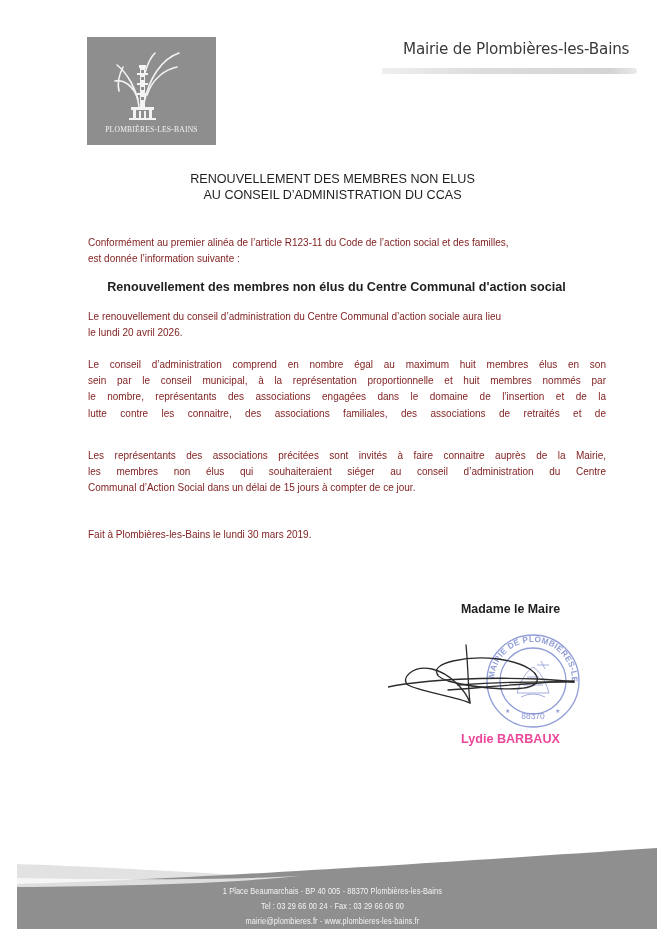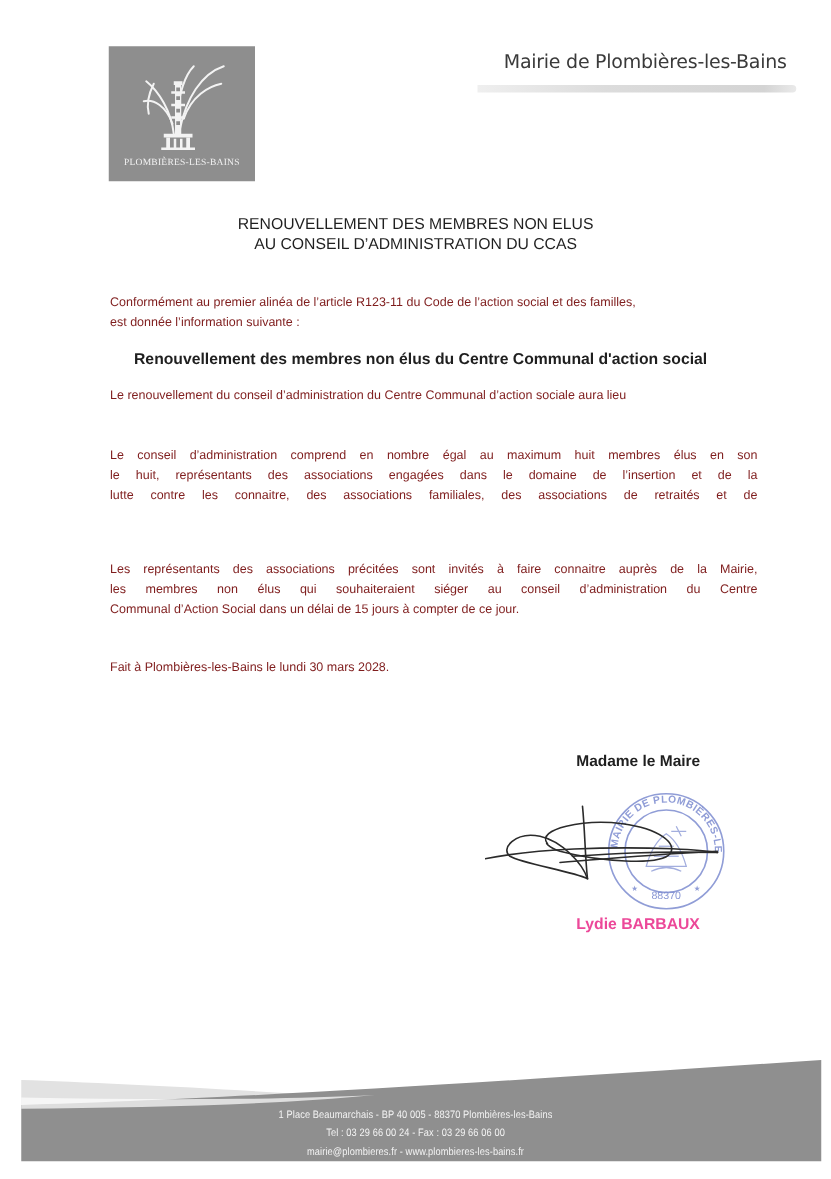--- a/index.html
+++ b/index.html
@@ -18,21 +18,21 @@
     .page {
       position: absolute;
       left: 0; top: 0;
       width: 665px; height: 943px;
       background: #ffffff;
     }
     
     .logo {
       position: absolute;
       left: 87px; top: 37px;
-      width: 117px; height: 108px;
+      width: 129px; height: 108px;
       background: #8e8e8e;
     }
     .logo svg {
       position: absolute;
       left: 0; top: 0;
     }
     .logo-caption {
       position: absolute;
       left: 0; right: 0;
       top: 88px;
@@ -192,36 +192,38 @@
 
   <div class="para" style="top:235px;">
     <span class="line">Conformément au premier alinéa de l’article R123-11 du Code de l’action social et des familles,</span>
     <span class="line">est donnée l’information suivante :</span>
   </div>
 
   <div class="subheading">Renouvellement des membres non élus du Centre Communal d'action social</div>
 
   <div class="para" style="top:309px;">
     <span class="line">Le renouvellement du conseil d’administration du Centre Communal d’action sociale aura lieu</span>
+    <span class="line">le lundi 20 avril 2026.</span>
   </div>
 
   <div class="para justify" style="top:357px; width:518px;">
     <span class="jl">Le conseil d’administration comprend en nombre égal au maximum huit membres élus en son</span>
-    <span class="jl">le huit,  représentants des associations engagées dans le domaine de l’insertion et de la</span>
+    <span class="jl">sein par le conseil municipal, à la représentation proportionnelle et huit membres nommés par</span>
+    <span class="jl">le nombre,  représentants des associations engagées dans le domaine de l’insertion et de la</span>
     <span class="jl">lutte contre les connaitre, des associations familiales, des associations de retraités et de</span>
   </div>
 
   <div class="para justify" style="top:448px; width:518px;">
     <span class="jl">Les représentants des associations précitées sont invités à faire connaitre auprès de la Mairie,</span>
     <span class="jl">les membres non élus qui souhaiteraient siéger au conseil d’administration du Centre</span>
     <span class="jl last">Communal d’Action Social dans un délai de 15 jours à compter de ce jour.</span>
   </div>
 
   <div class="para" style="top:527px;">
-    <span class="line">Fait à Plombières-les-Bains le lundi 30 mars 2028.</span>
+    <span class="line">Fait à Plombières-les-Bains le lundi 30 mars 2019.</span>
   </div>
 
   <div class="sig-title">Madame le Maire</div>
 
   <svg class="stamp" viewBox="0 0 100 100">
     <g fill="none" stroke="#7d8cd0" stroke-width="1.3" opacity="0.85">
       <circle cx="50" cy="50" r="46"></circle>
       <circle cx="50" cy="50" r="33"></circle>
     </g>
     <defs>

